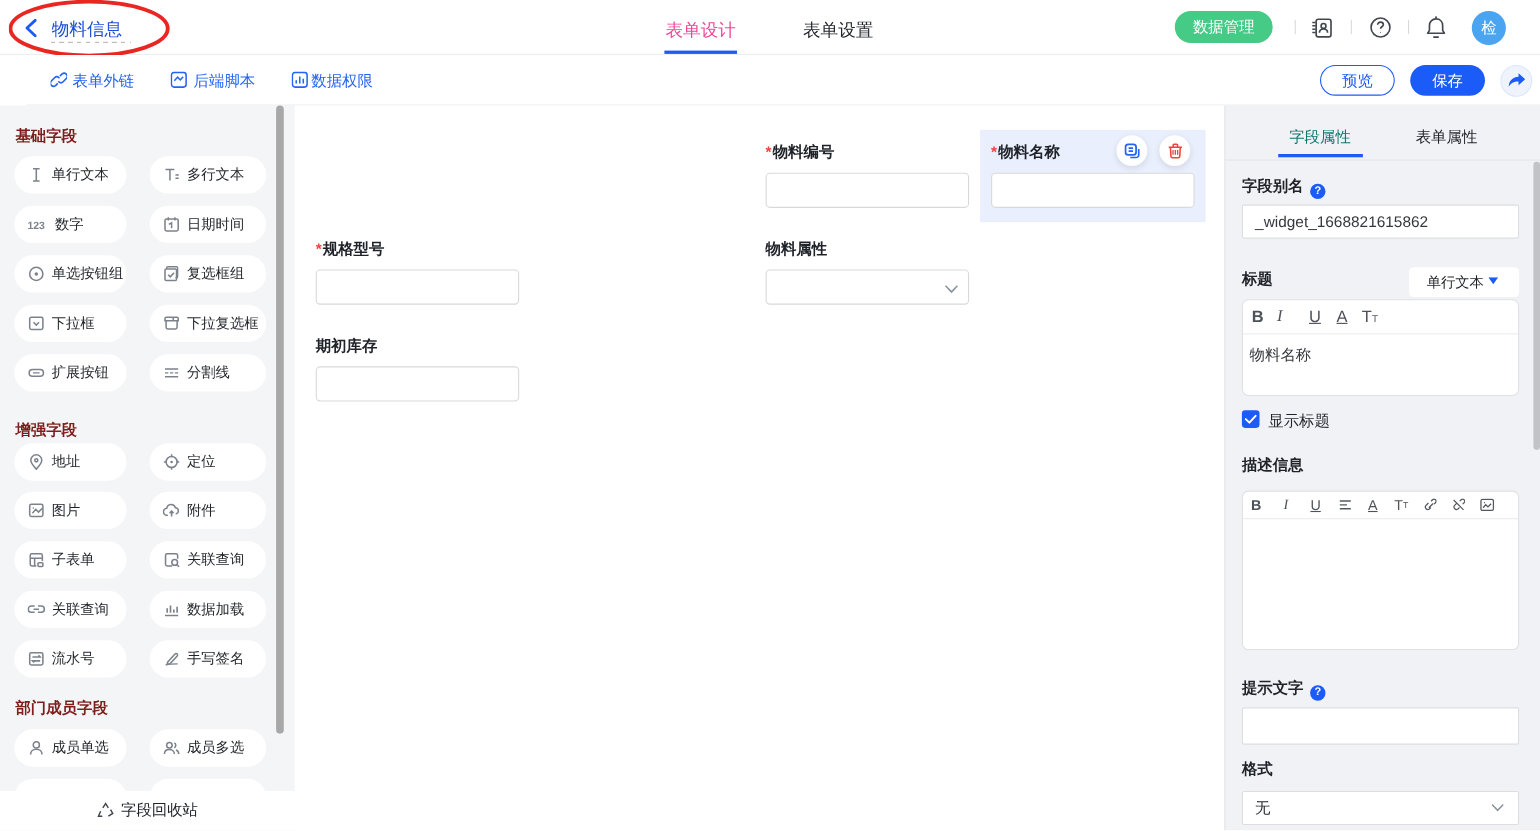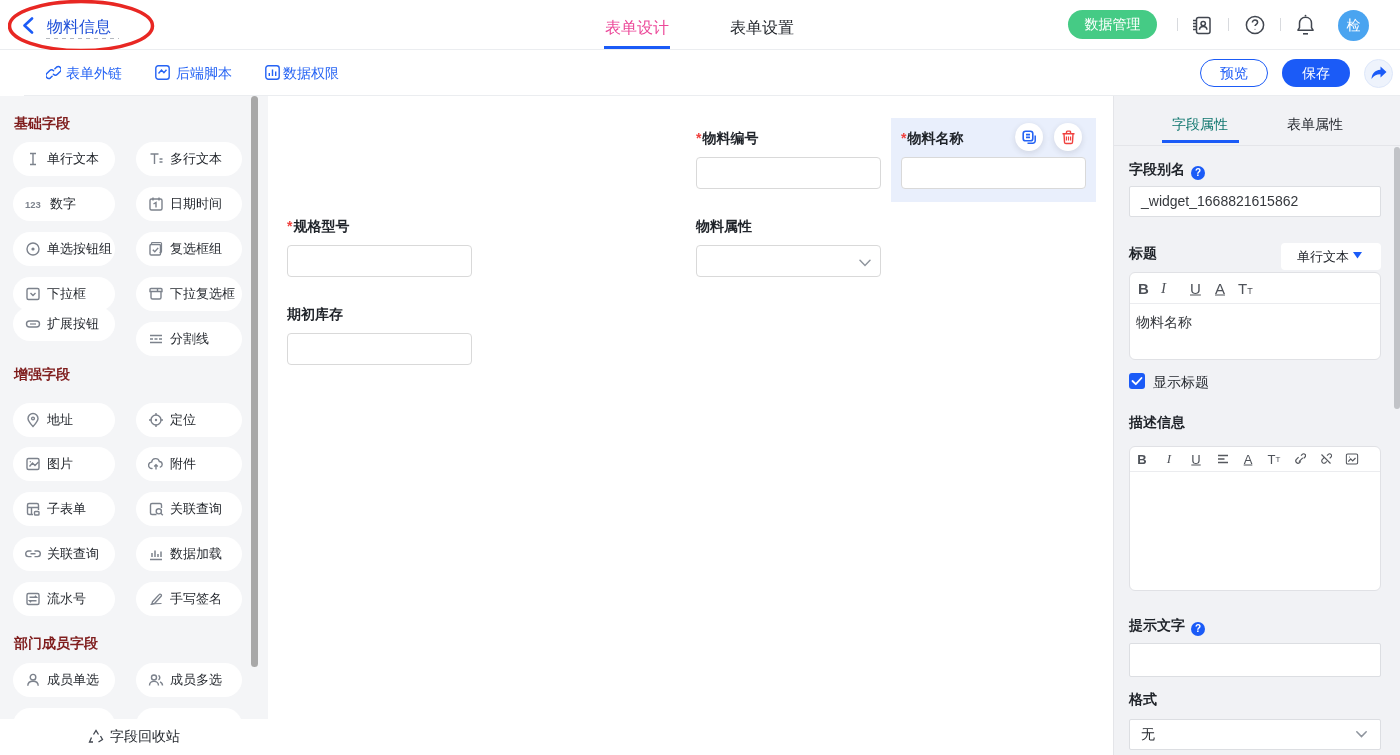--- a/index.html
+++ b/index.html
@@ -124,21 +124,21 @@
     <div class="btn-pill" id="btn-preview">预览</div>
     <div class="btn-pill" id="btn-save">保存</div>
     <div id="btn-share"></div>
     <svg class="abs" style="left:1347px;top:16px" width="16" height="14" viewBox="0 0 16 14">
         <path d="M9.5 0.5 L15.5 6 L9.5 11.5 L9.5 8.2 C5 8.2 2.5 9.8 0.5 13 C0.8 8 3.5 4.2 9.5 3.8 Z" fill="#1b5bf7"></path>
       </svg>
   </div>
 
   <div id="sidebar">
     <div class="sec-title" style="top:19px">基础字段</div>
-    <div class="sec-title" style="top:270px">增强字段</div>
+    <div class="sec-title" style="top:286px">增强字段</div>
     <div class="sec-title" style="top:539px">部门成员字段</div>
     <div class="pill pc1" style="top:46px">
         <svg width="16" height="16" viewBox="0 0 16 16" fill="none" stroke="#7c828c" stroke-width="1.4">
           <path d="M5 2.5 h6 M5 13.5 h6 M8 2.5 v11"></path>
         </svg>
         <span>单行文本</span>
       </div>
     <div class="pill pc2" style="top:46px">
         <svg width="16" height="16" viewBox="0 0 16 16" fill="none" stroke="#7c828c" stroke-width="1.4">
           <path d="M2.5 3 h8 M6.5 3 v10 M11.5 8 h3 M11.5 11 h3"></path>
@@ -181,21 +181,21 @@
         <span>下拉框</span>
       </div>
     <div class="pill pc2" style="top:181px">
         <svg width="16" height="16" viewBox="0 0 16 16" fill="none" stroke="#7c828c" stroke-width="1.4">
           <path d="M2 5.5 v-2 a1 1 0 0 1 1-1 h10 a1 1 0 0 1 1 1 v2 z"></path>
           <path d="M3 5.5 v6 a1.5 1.5 0 0 0 1.5 1.5 h7 a1.5 1.5 0 0 0 1.5-1.5 v-6"></path>
           <path d="M9.5 2.5 v3"></path>
         </svg>
         <span>下拉复选框</span>
       </div>
-    <div class="pill pc1" style="top:211px">
+    <div class="pill pc1" style="top:226px">
         <svg width="16" height="16" viewBox="0 0 16 16" fill="none" stroke="#7c828c" stroke-width="1.4">
           <rect x="1.5" y="5" width="13" height="6" rx="3"></rect>
           <path d="M5 8 h6" stroke-width="1.2"></path>
         </svg>
         <span>扩展按钮</span>
       </div>
     <div class="pill pc2" style="top:226px">
         <svg width="16" height="16" viewBox="0 0 16 16" fill="none" stroke="#7c828c" stroke-width="1.4">
           <path d="M2 4.5 h12 M2 8 h3 M6.5 8 h3 M11 8 h3 M2 11.5 h12" stroke-width="1.3"></path>
         </svg>

